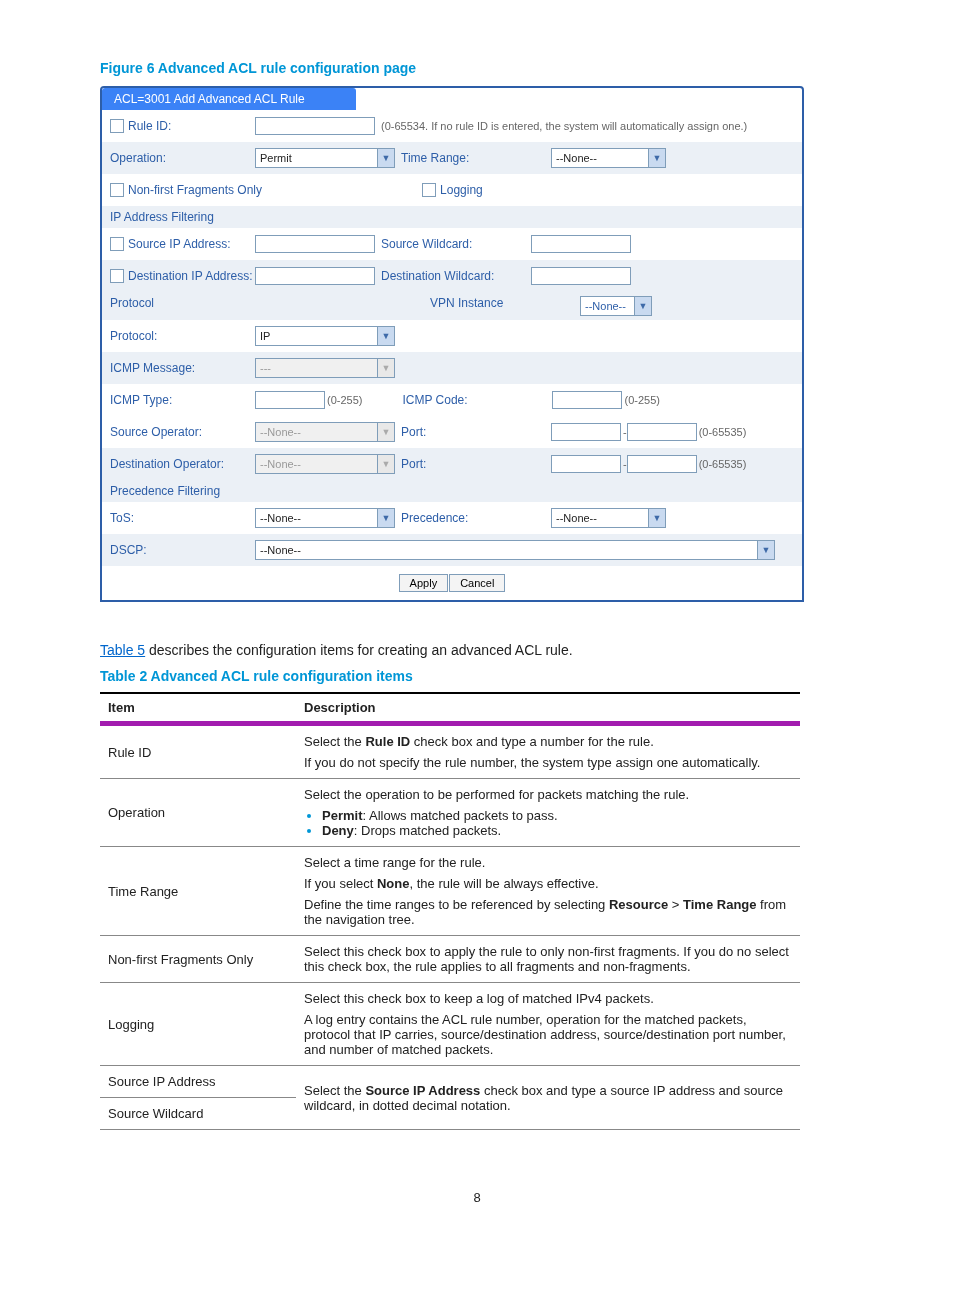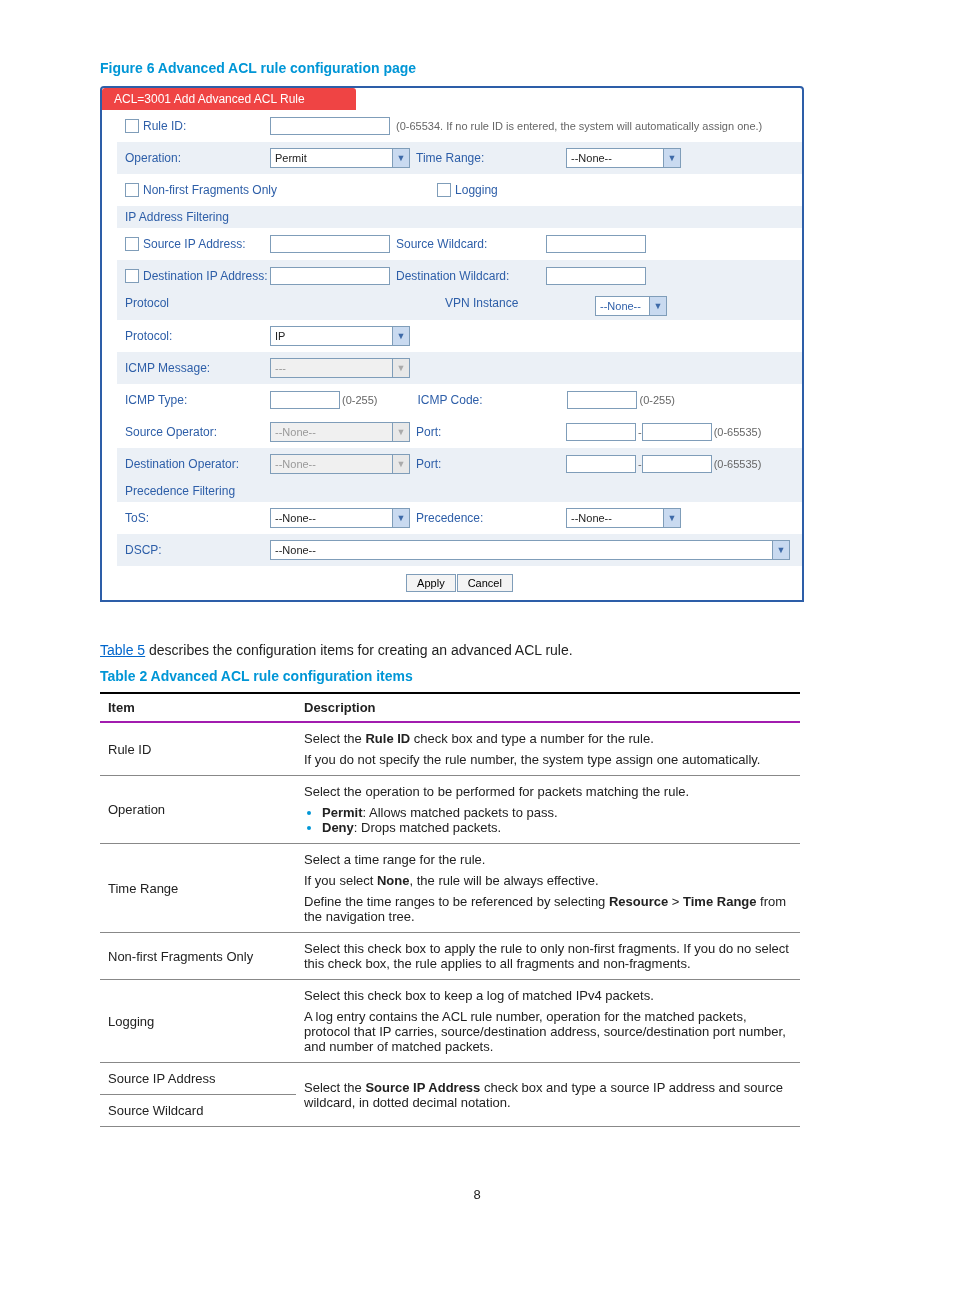--- a/index.html
+++ b/index.html
@@ -22,31 +22,30 @@
     font-weight: bold;
     margin: 10px 0 8px 0;
   }
   .acl-panel {
     border: 2px solid #2d5ea8;
     border-radius: 4px 4px 0 0;
     overflow: hidden;
     width: 700px;
   }
   .acl-titlebar {
-    background: #ef4444;
+    background: #3b82f6;
     color: #fff;
     padding: 4px 12px;
     font-size: 12px;
     border-radius: 3px 3px 0 0;
     width: 230px;
   }
   .acl-body {
     background: #fff;
     font-size: 12px;
-    margin-left: 15px;
   }
   .acl-row {
     display: flex;
     align-items: center;
     padding: 4px 8px;
     min-height: 24px;
   }
   .alt-bg { background: #ebf0f6; }
   .section-header {
     background: #ebf0f6;
@@ -148,21 +147,21 @@
     cursor: pointer;
   }
   table.desc-table {
     border-collapse: collapse;
     width: 700px;
     font-size: 13px;
   }
   table.desc-table th {
     text-align: left;
     border-top: 2px solid #000;
-    border-bottom: 2px solid #a21caf;
+    border-bottom: 5px solid #a21caf;
     padding: 6px 8px;
     font-weight: bold;
   }
   table.desc-table td {
     border-bottom: 1px solid #888;
     padding: 8px 8px;
     vertical-align: middle;
   }
   table.desc-table td.item-col {
     width: 180px;

